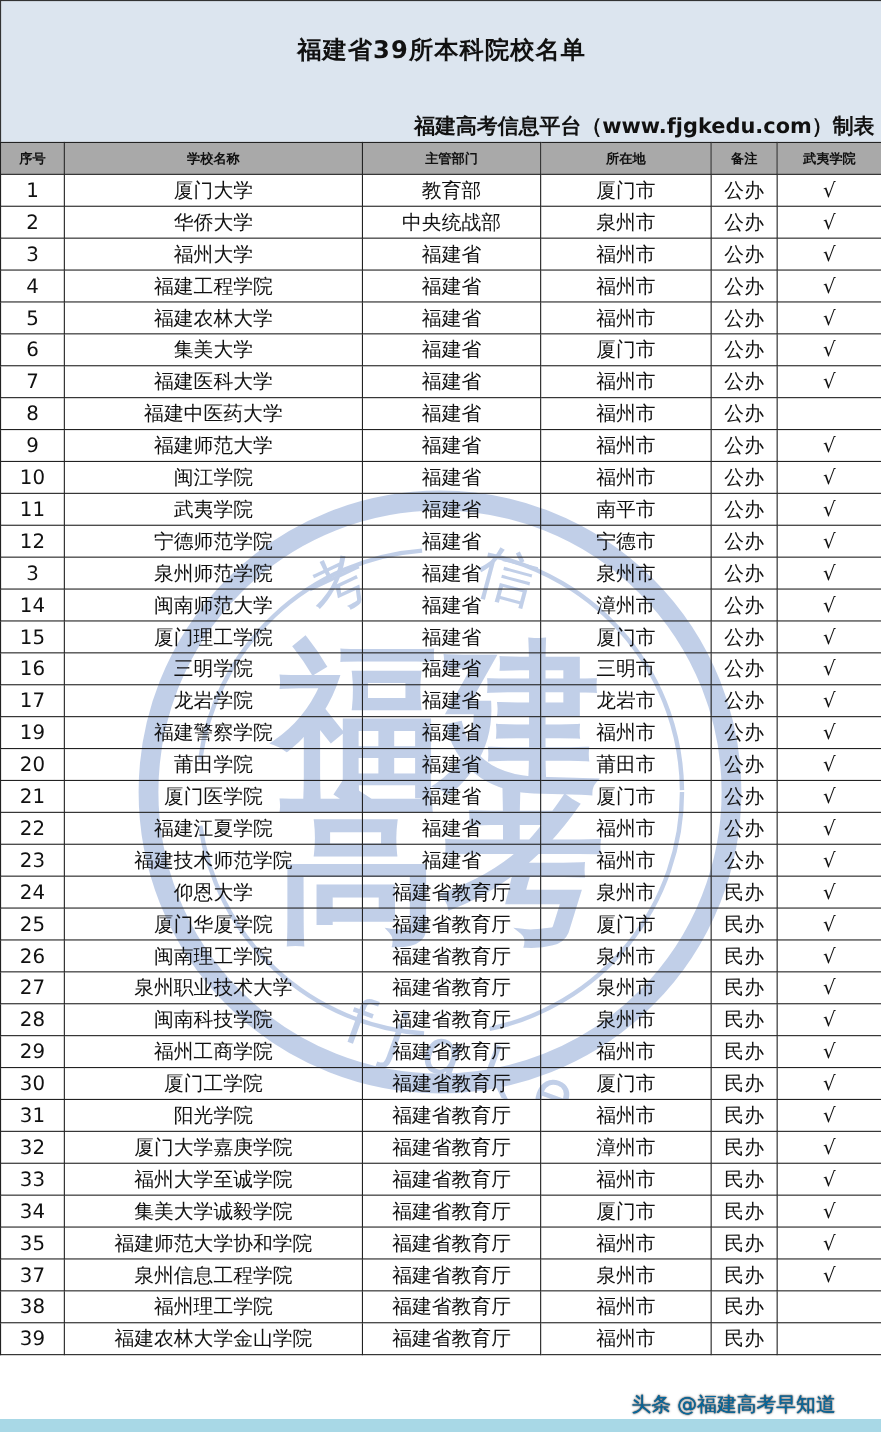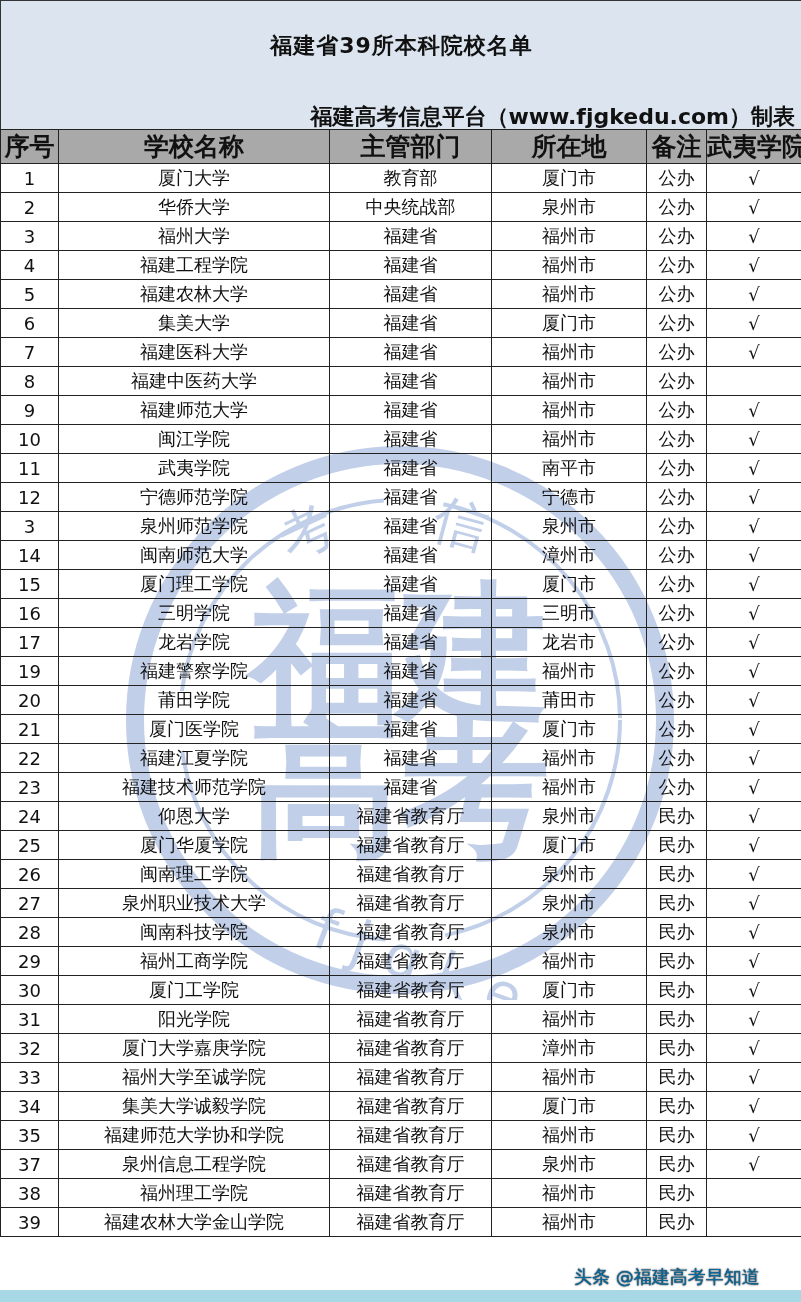--- a/index.html
+++ b/index.html
@@ -1,24 +1,24 @@
 <!DOCTYPE html>
 <html><head>
 <meta charset="utf-8">
 <style>
   html, body { margin:0; padding:0; }
   body { width:801px; height:1302px; position:relative; overflow:hidden; background:#ffffff;
          font-family:"DejaVu Sans","Liberation Sans",sans-serif; color:#111; }
   .title-block { position:absolute; left:0; top:0; width:801px; height:129px; background:#dce5ef;
                  border-top:1px solid #333; border-left:1px solid #333; box-sizing:border-box; }
   .title { position:absolute; left:0; width:801px; top:30px; text-align:center; font-size:22px; font-weight:bold; letter-spacing:1px; }
-  .subtitle { position:absolute; right:6px; top:101px; font-size:22px; font-weight:bold; }
+  .subtitle { position:absolute; right:6px; top:101px; font-size:19px; font-weight:bold; }
   table { position:absolute; left:0; top:129px; border-collapse:collapse; width:801px; table-layout:fixed; }
   th, td { border:1px solid #222; text-align:center; padding:0; height:28px; font-size:18px; white-space:nowrap; overflow:hidden; }
-  th { background:#a9a9a9; font-weight:bold; font-size:25px; height:28px; }
+  th { background:#a9a9a9; font-weight:bold; font-size:12px; height:28px; }
   td { background:transparent; }
   .c0{width:58px}.c1{width:271px}.c2{width:162px}.c3{width:155px}.c4{width:60px}.c5{width:95px}
   .bottom-bar { position:absolute; left:0; top:1290px; width:801px; height:12px; background:#a8d8e6; }
   .watermark { position:absolute; left:110px; top:440px; width:580px; height:560px; pointer-events:none; opacity:0.55; }
   .credit { position:absolute; left:574px; top:1265px; font-size:18px; color:#0369a1;
             text-shadow:0 0 2px #333, 0 0 1px #333; }
   tbody tr { position:relative; }
 </style>
 </head>
 <body>

